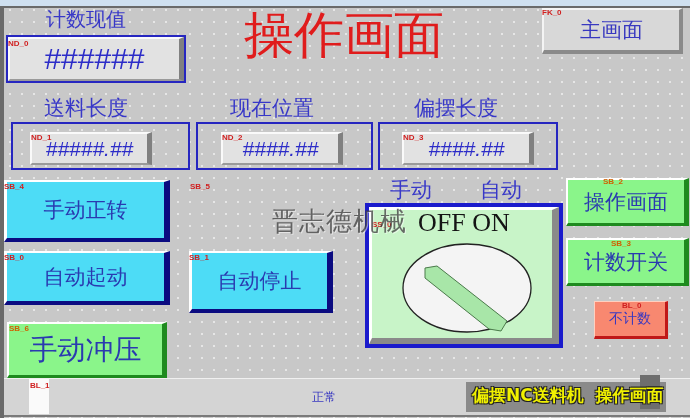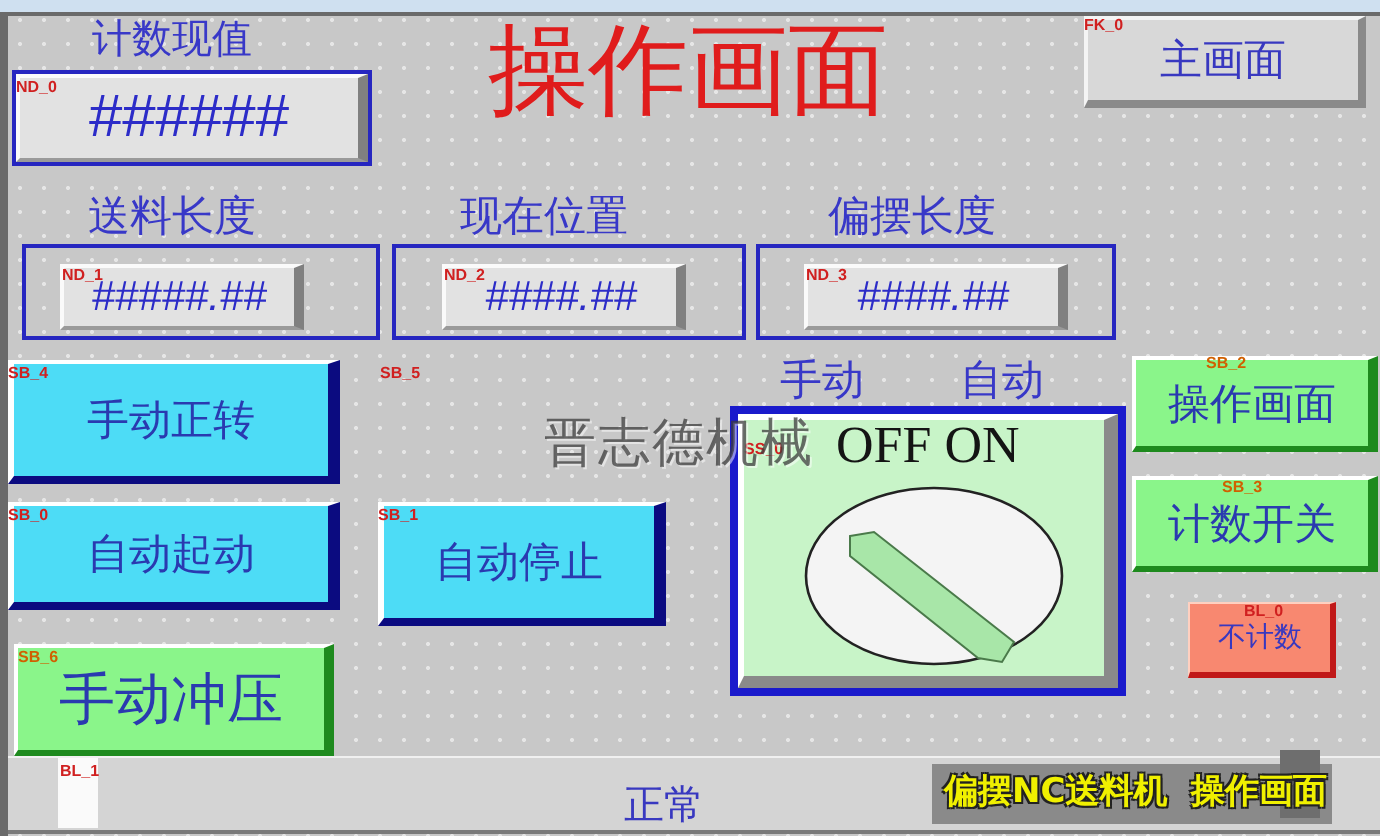--- a/index.html
+++ b/index.html
@@ -146,20 +146,20 @@
   <div class="tag" style="left:595px;top:302px;margin-left:27px;">BL_0</div>
 
   <div class="btn-green" style="left:7px;top:322px;width:160px;height:56px;font-size:28px;">
     <span>手动冲压</span>
   </div>
   <div class="tag org" style="left:9px;top:325px;">SB_6</div>
 
   <div class="statusbar">
     <div class="abs" style="left:25px;top:0px;width:20px;height:35px;background:#fafafa;"></div>
     <div class="tag" style="left:26px;top:3px;">BL_1</div>
-    <div class="abs" style="left:308px;top:10px;font-size:20px;color:#3838c0;font-family:Liberation Mono, monospace;">正常</div>
+    <div class="abs" style="left:308px;top:10px;font-size:12px;color:#3838c0;font-family:Liberation Mono, monospace;">正常</div>
     <div class="abs" style="left:462px;top:3px;width:200px;height:30px;background:#8a8a8a;"></div>
     <div class="abs" style="left:636px;top:-4px;width:20px;height:34px;background:#6e6e6e;"></div>
     <div class="abs" style="left:468px;top:5px;font-size:17px;font-weight:bold;color:#f0f000;white-space:pre;text-shadow:-1px -1px 0 #222,1px -1px 0 #222,-1px 1px 0 #222,1px 1px 0 #222;">偏摆NC送料机  操作画面</div>
   </div>
 
   <div class="watermark" style="left:272px;top:204px;">晋志德机械</div>
 </div>
 
 </body></html>

